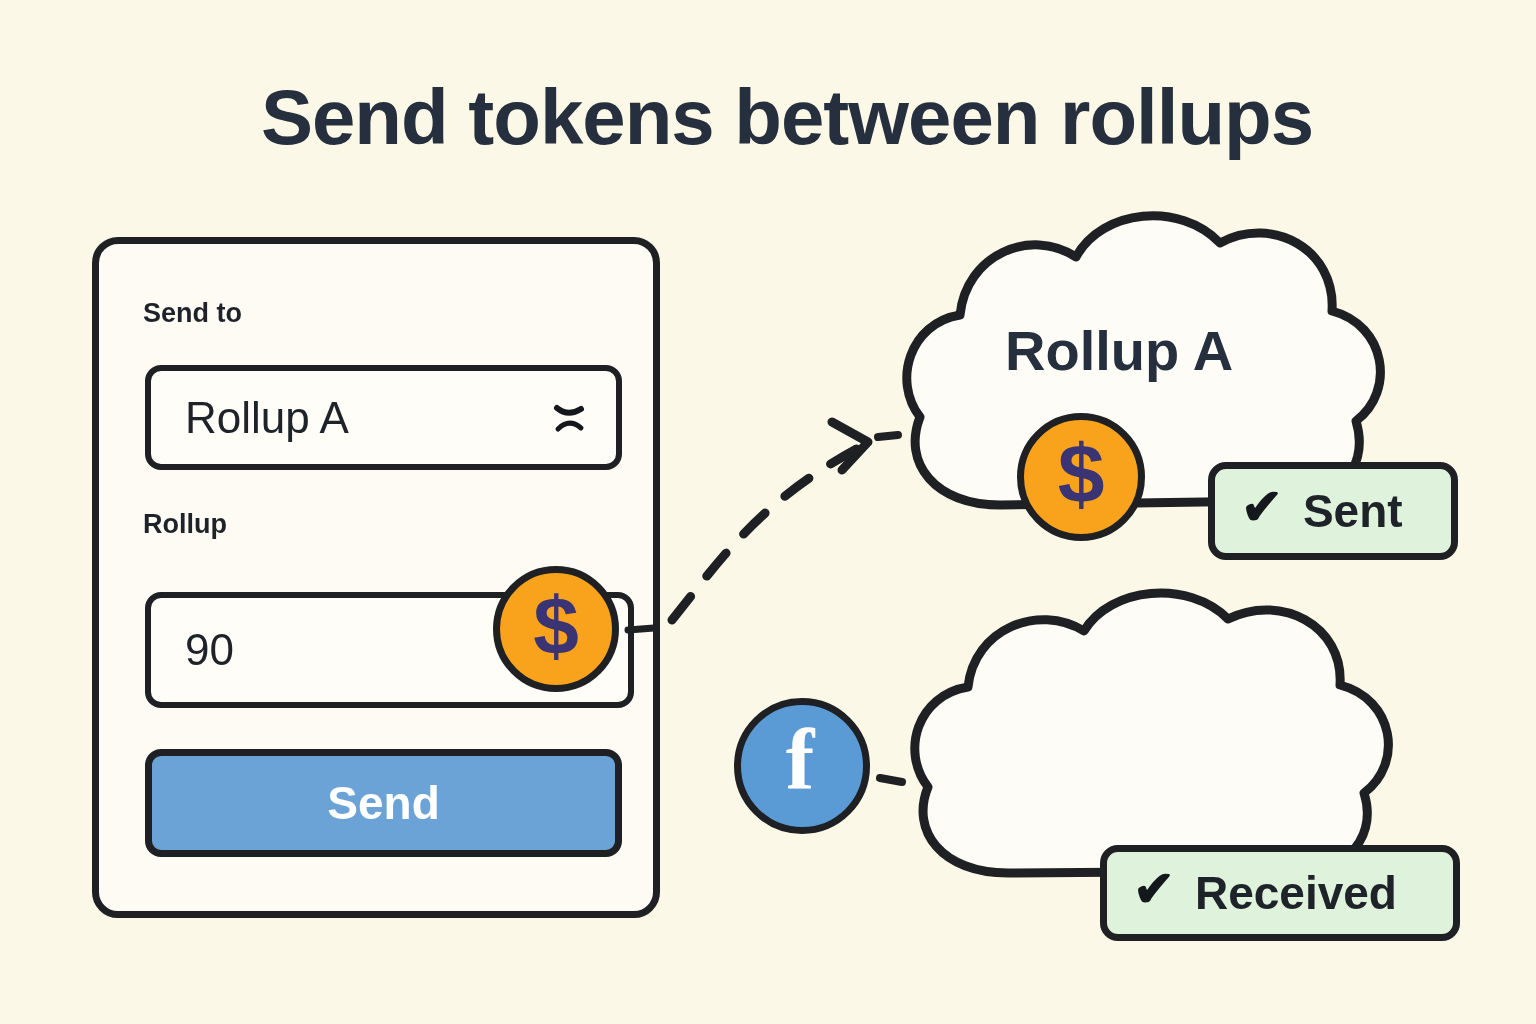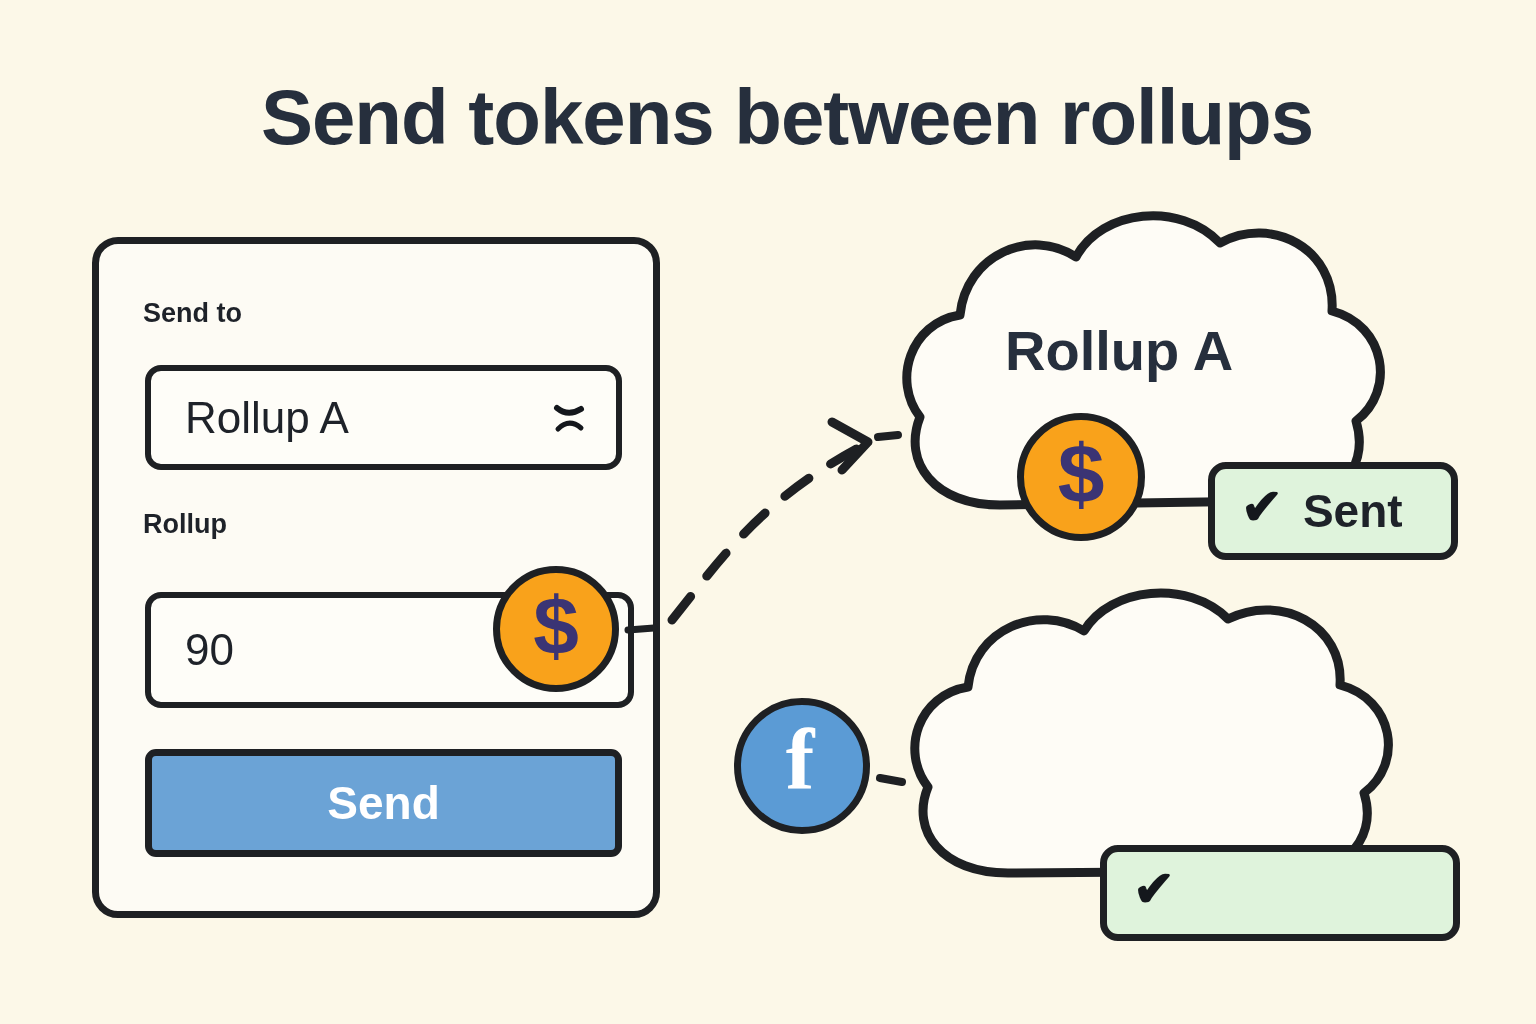--- a/index.html
+++ b/index.html
@@ -125,21 +125,21 @@
   
   #send-button {
     position: absolute;
     left: 46px;
     top: 505px;
     width: 477px;
     height: 108px;
     box-sizing: border-box;
     background: #6BA3D6;
     border: 7px solid #1E2023;
-    border-radius: 11px;
+    border-radius: 16px;
     color: #FFFFFF;
     font-size: 46px;
     font-weight: bold;
     display: flex;
     align-items: center;
     justify-content: center;
     cursor: pointer;
   }
 
   
@@ -303,19 +303,20 @@
                C 220 2, 298 -6, 338 34
                C 390 8, 454 40, 450 100
                C 504 114, 514 178, 474 208
                C 490 258, 446 296, 390 286
                Z" fill="#FEFCF6" stroke="#1E2023" stroke-width="9" stroke-linejoin="round"></path>
     </svg>
   </div>
 
   <div class="status-badge" id="badge-received">
     <span class="check-mark">✔</span>
+    <span>Received</span>
   </div>
 
   <div id="social-icon">
     <span>f</span>
   </div>
 
 </div>
 
 </body></html>

